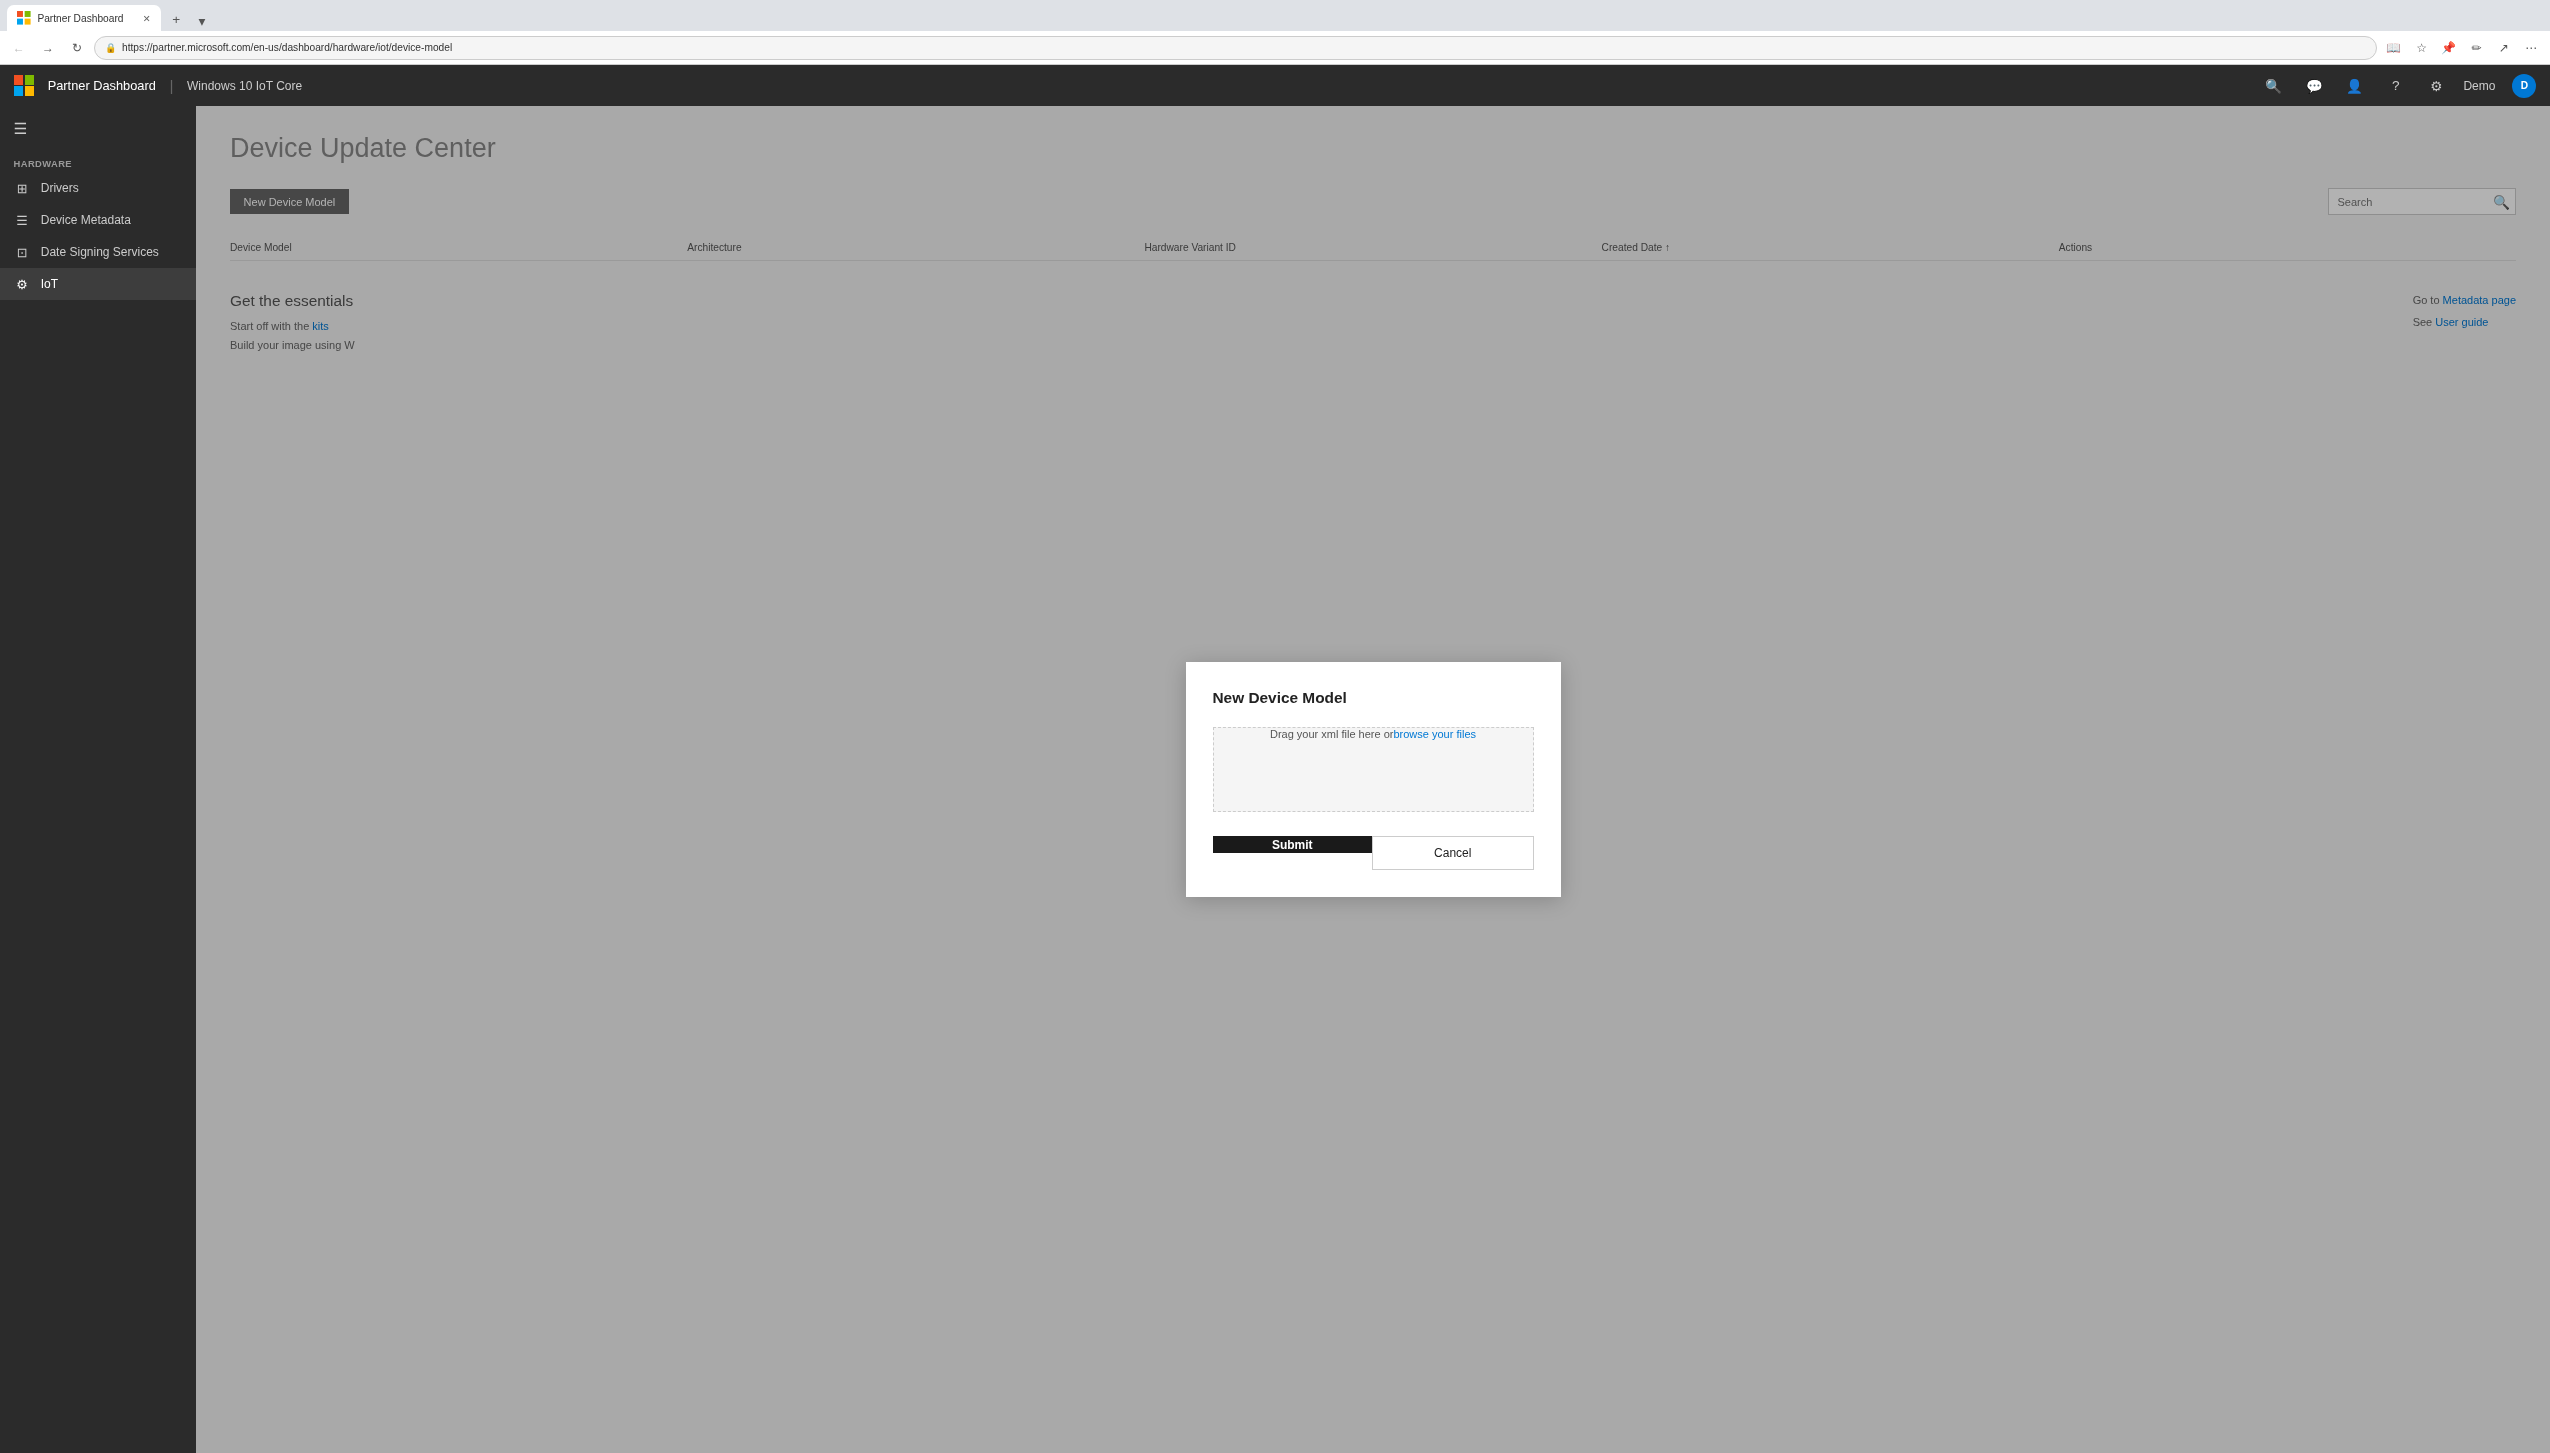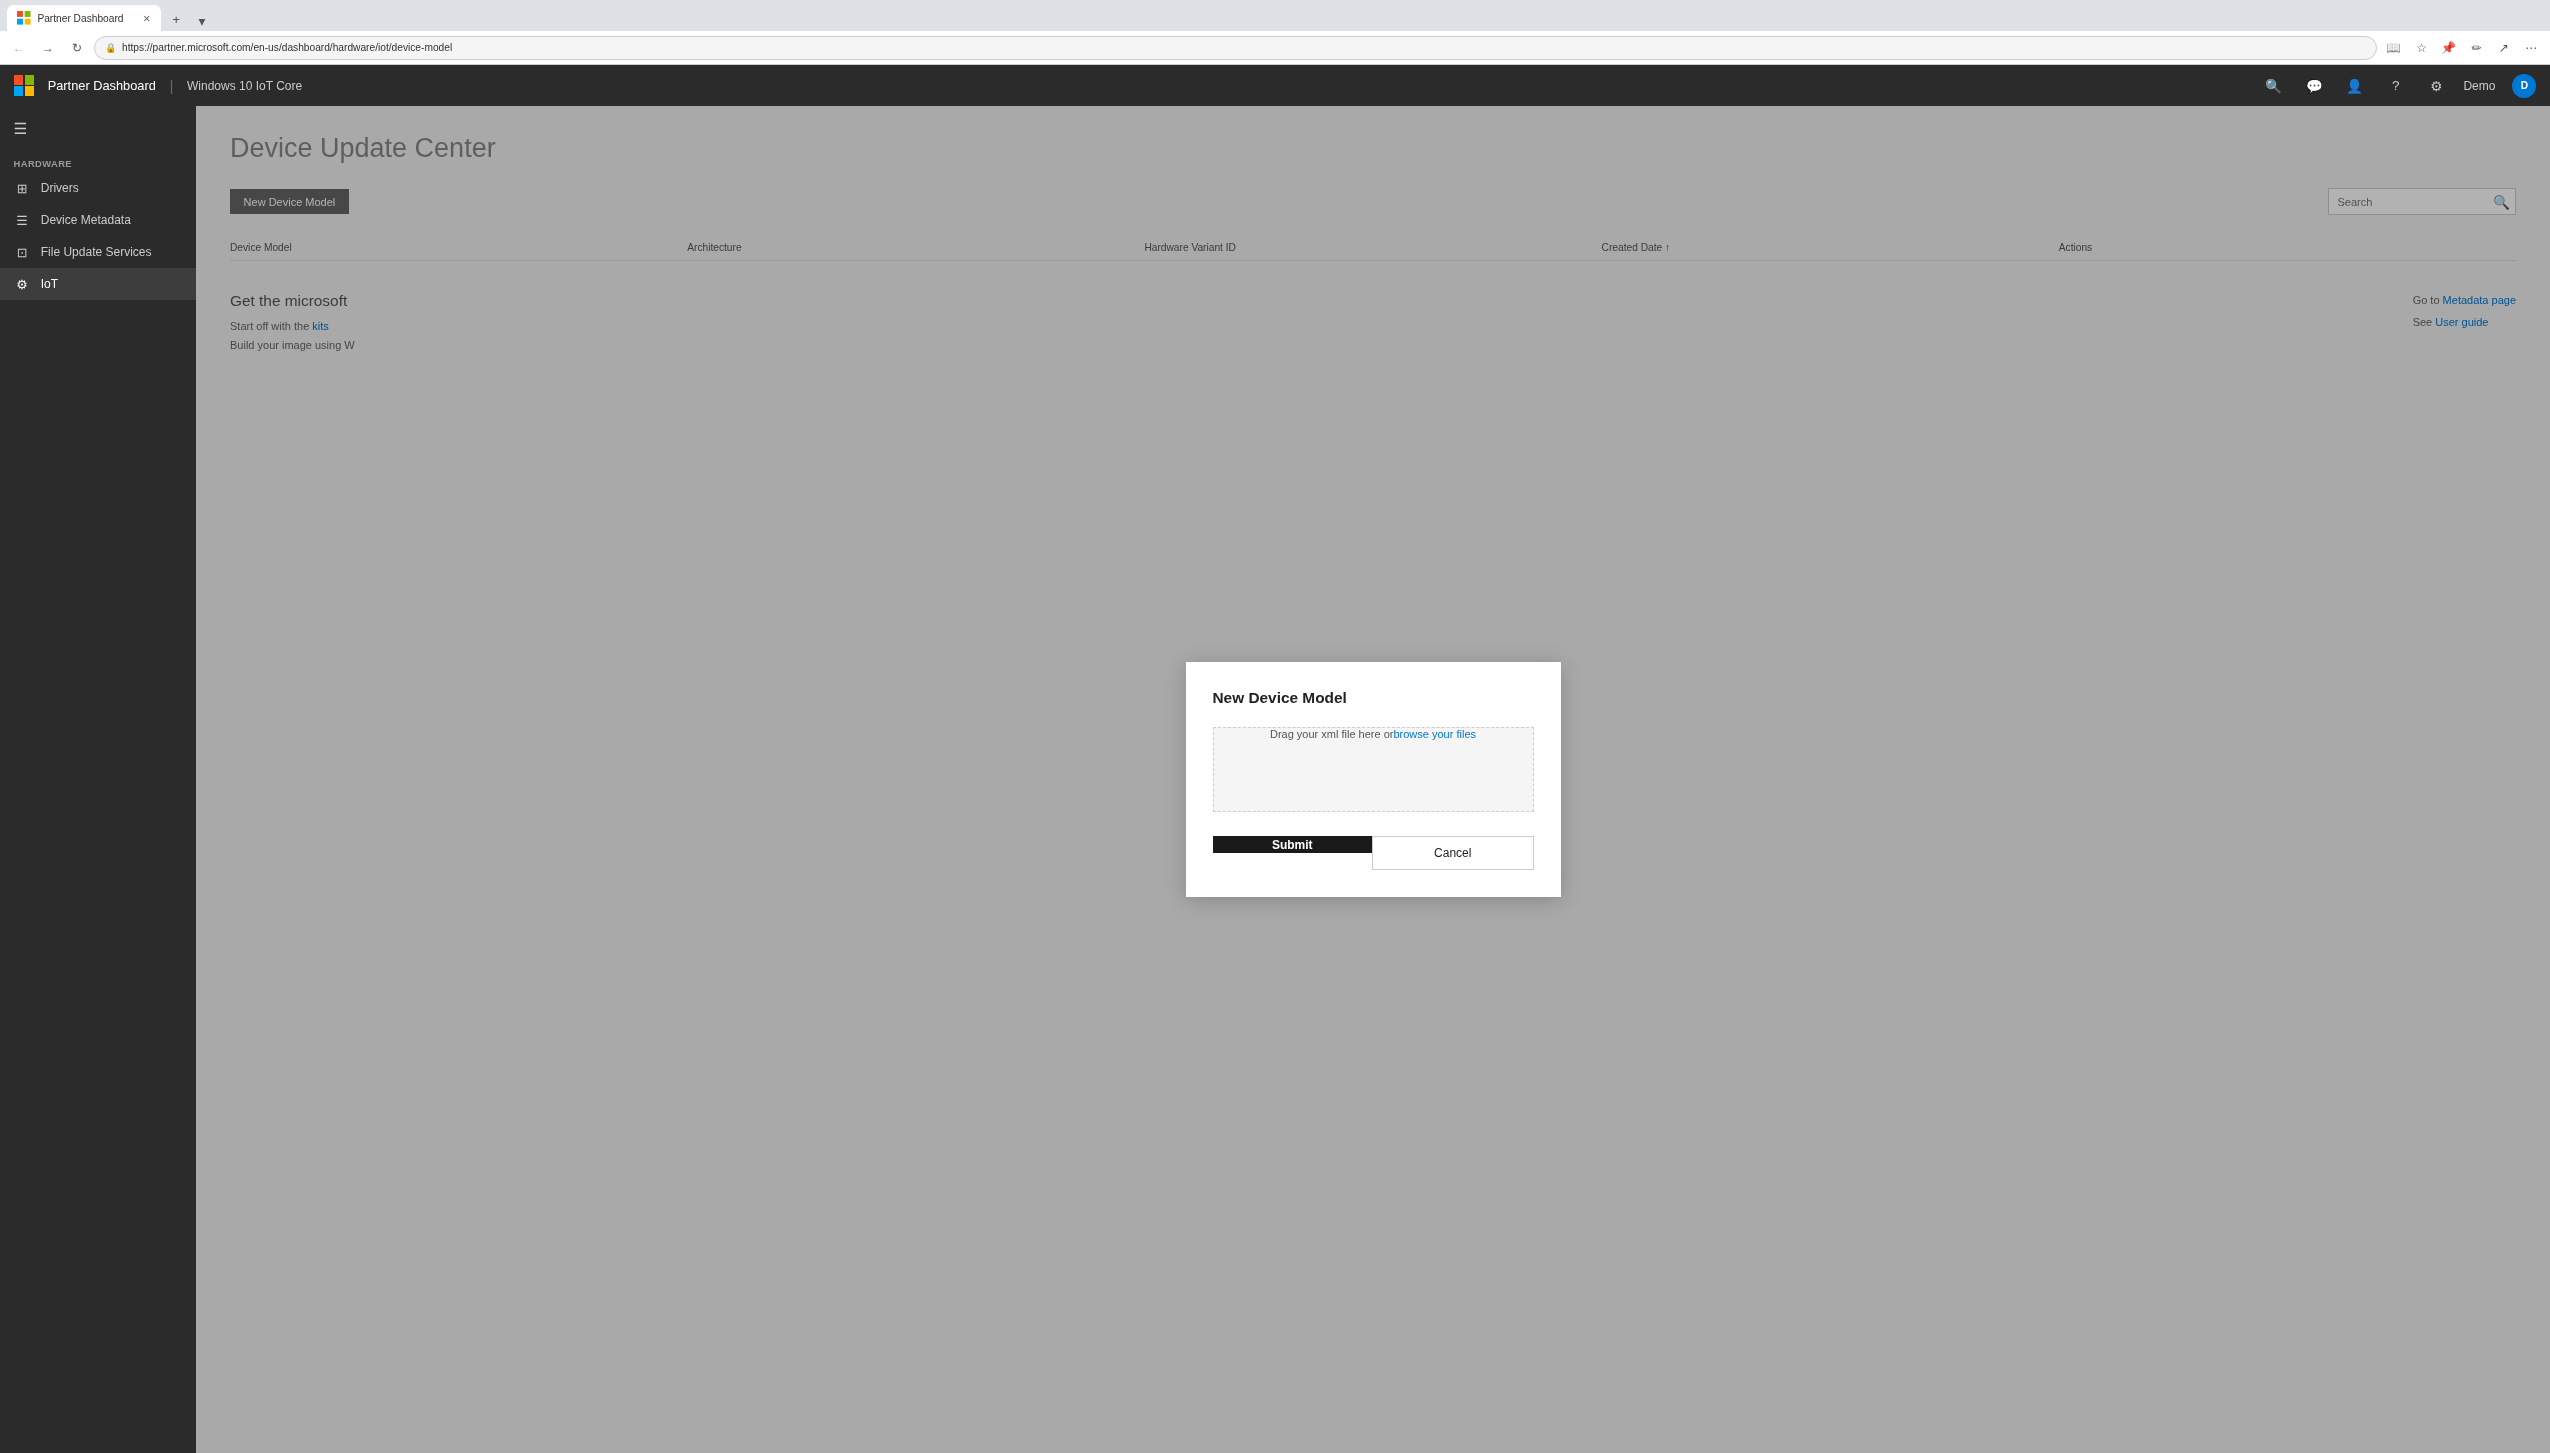--- a/index.html
+++ b/index.html
@@ -479,21 +479,21 @@
       <div class="sidebar-item">
         <div class="sidebar-item-icon">⊞</div>
         <span>Drivers</span>
       </div>
       <div class="sidebar-item">
         <div class="sidebar-item-icon">☰</div>
         <span>Device Metadata</span>
       </div>
       <div class="sidebar-item">
         <div class="sidebar-item-icon">⊡</div>
-        <span>File Update Services</span>
+        <span>Date Signing Services</span>
       </div>
       <div class="sidebar-item active">
         <div class="sidebar-item-icon">⚙</div>
         <span>IoT</span>
       </div>
     </div>
 
     <div class="content-panel">
       <h1 class="page-title">Device Update Center</h1>
 
@@ -507,21 +507,21 @@
 
       <div class="table-header">
         <div class="table-col-header">Device Model</div>
         <div class="table-col-header">Architecture</div>
         <div class="table-col-header">Hardware Variant ID</div>
         <div class="table-col-header">Created Date ↑</div>
         <div class="table-col-header">Actions</div>
       </div>
 
       <div class="essentials-section">
-        <div class="essentials-title">Get the microsoft</div>
+        <div class="essentials-title">Get the essentials</div>
         <div class="essentials-row">
           <span>Start off with the </span><a href="#">kits</a>
         </div>
         <div class="essentials-row">
           <span>Build your image using W</span>
         </div>
       </div>
 
       <div class="side-links">
         <div class="side-link-row">

